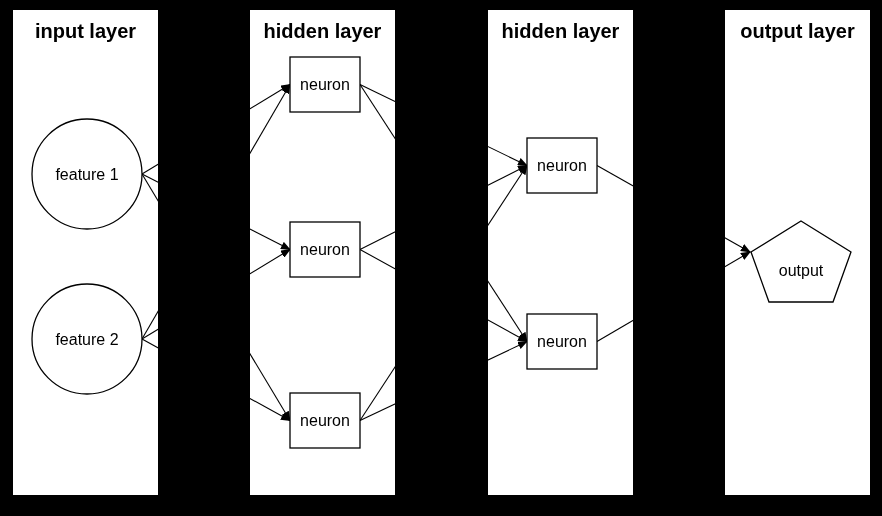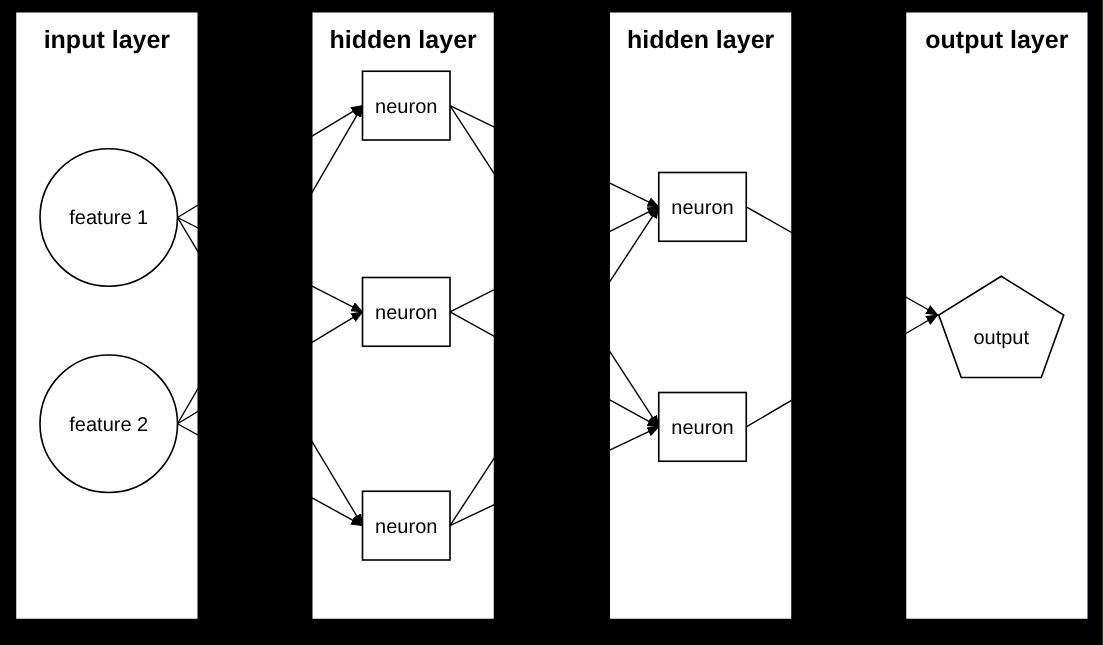--- a/index.html
+++ b/index.html
@@ -4,21 +4,21 @@
 <style>
   html, body {
     margin: 0;
     padding: 0;
     background: #000000;
   }
   .canvas {
     position: relative;
     width: 882px;
     height: 516px;
-    background: #fde047;
+    background: #a3a3a3;
     overflow: hidden;
   }
   svg {
     display: block;
   }
   text {
     font-family: "Liberation Sans", sans-serif;
     fill: #000000;
   }
   .panel {

